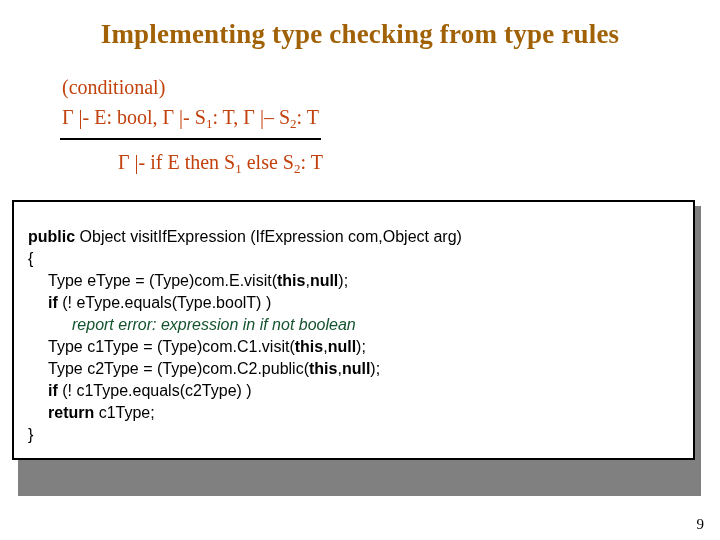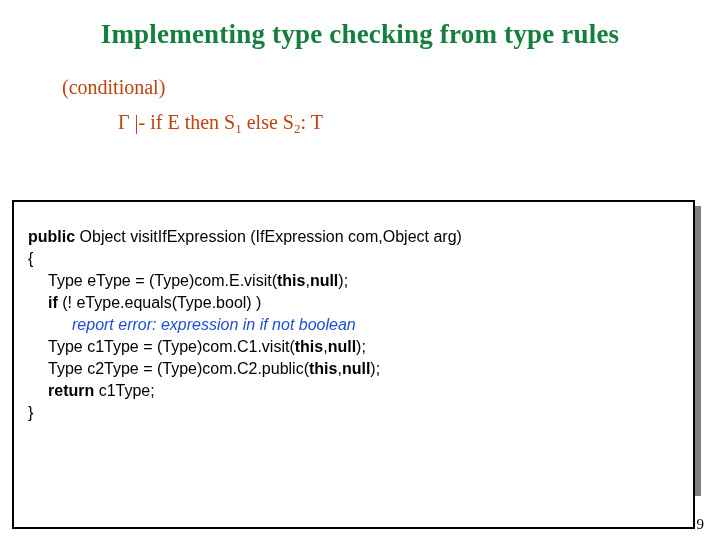--- a/index.html
+++ b/index.html
@@ -19,21 +19,21 @@
   .slide-title {
     position: absolute;
     top: 18px;
     left: 0;
     width: 720px;
     text-align: center;
     font-family: "Liberation Serif", serif;
     font-weight: bold;
     font-size: 27px;
     line-height: 32px;
-    color: #15803d;
+    color: #a16207;
     letter-spacing: 0.2px;
     white-space: nowrap;
   }
 
   
   .rule-block {
     position: absolute;
     top: 74px;
     left: 60px;
     font-family: "Liberation Serif", serif;
@@ -72,40 +72,40 @@
     top: 206px;
     width: 683px;
     height: 290px;
     background: #808080;
   }
   .code-box {
     position: absolute;
     left: 12px;
     top: 200px;
     width: 683px;
-    height: 329px;
+    height: 260px;
     background: #ffffff;
     border: 2px solid #000000;
     box-sizing: border-box;
     overflow: hidden;
   }
   .code-inner {
     padding: 24px 0 0 14px;
     font-family: "Liberation Sans", sans-serif;
     font-size: 16px;
     line-height: 22px;
     color: #000000;
   }
   .code-line {
     white-space: pre;
   }
   .code-line b { font-weight: bold; }
   .err {
     font-style: italic;
-    color: #1d4ed8;
+    color: #14532d;
     font-weight: normal;
   }
 
   .indent1 { padding-left: 20px; }
   .indent2 { padding-left: 44px; }
 
   
   .page-number {
     position: absolute;
     right: 16px;
@@ -117,34 +117,38 @@
 </style>
 </head>
 <body>
 
 <div class="slide-title">Implementing type checking from type rules</div>
 
 <div class="rule-block">
 
   <div class="rule-label">(conditional)</div>
 
+  <div>
+    <span class="rule-premise"><span>Γ |- E: bool, Γ |- S</span><sub>1</sub><span>: T, Γ |– S</span><sub>2</sub><span>: T</span></span>
+  </div>
 
   <div class="rule-conclusion"><span>Γ |- if E then S</span><sub>1</sub><span> else S</span><sub>2</sub><span>: T</span></div>
 
 </div>
 
 <div class="code-shadow"></div>
 
 <div class="code-box">
   <div class="code-inner" id="code-inner">
       <div class="code-line"><b>public</b><span> Object visitIfExpression (IfExpression com,Object arg)</span></div>
       <div class="code-line"><span>{</span></div>
       <div class="code-line indent1"><span>Type eType = (Type)com.E.visit(</span><b>this</b><span>,</span><b>null</b><span>);</span></div>
-      <div class="code-line indent1"><b>if</b><span> (! eType.equals(Type.bool) )</span></div>
+      <div class="code-line indent1"><b>if</b><span> (! eType.equals(Type.boolT) )</span></div>
       <div class="code-line indent2"><span class="err">report error: expression in if not boolean</span></div>
       <div class="code-line indent1"><span>Type c1Type = (Type)com.C1.visit(</span><b>this</b><span>,</span><b>null</b><span>);</span></div>
       <div class="code-line indent1"><span>Type c2Type = (Type)com.C2.public(</span><b>this</b><span>,</span><b>null</b><span>);</span></div>
+      <div class="code-line indent1"><b>if</b><span> (! c1Type.equals(c2Type) )</span></div>
       <div class="code-line indent1"><b>return</b><span> c1Type;</span></div>
       <div class="code-line"><span>}</span></div>
     </div>
 </div>
 
 <div class="page-number">9</div>
 
 </body></html>

